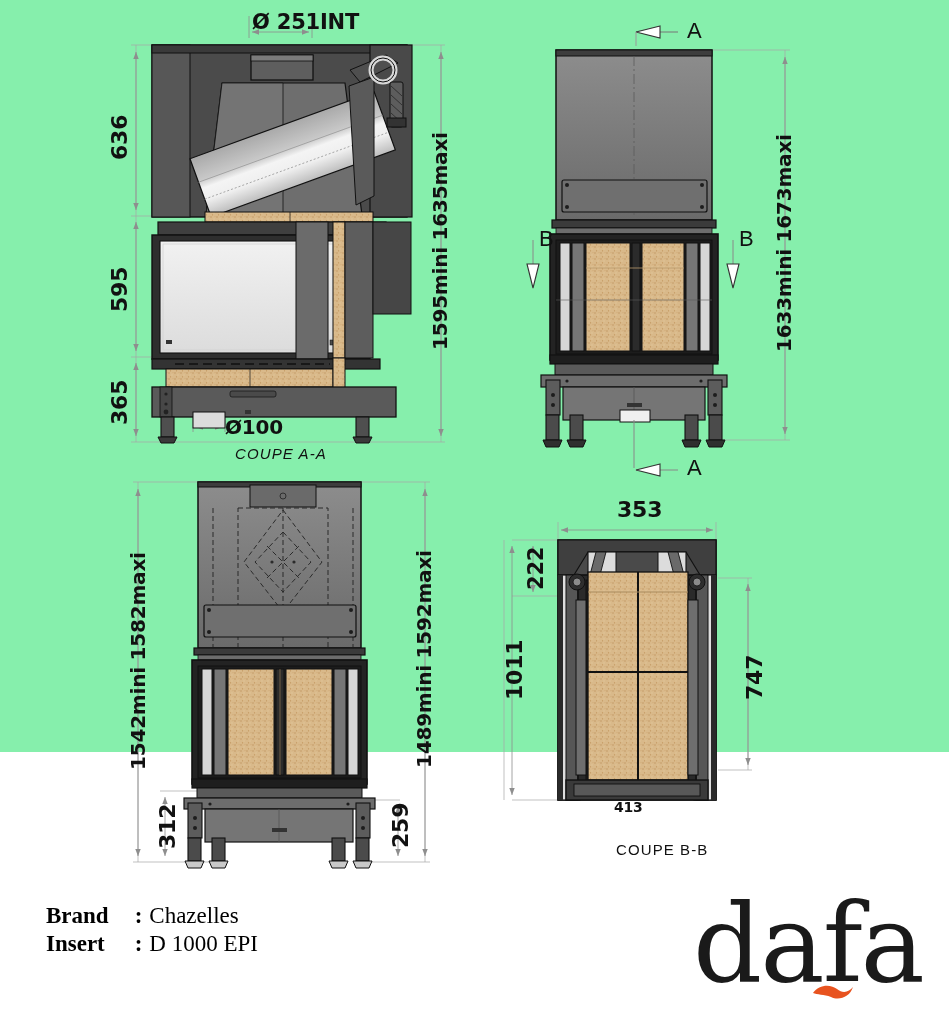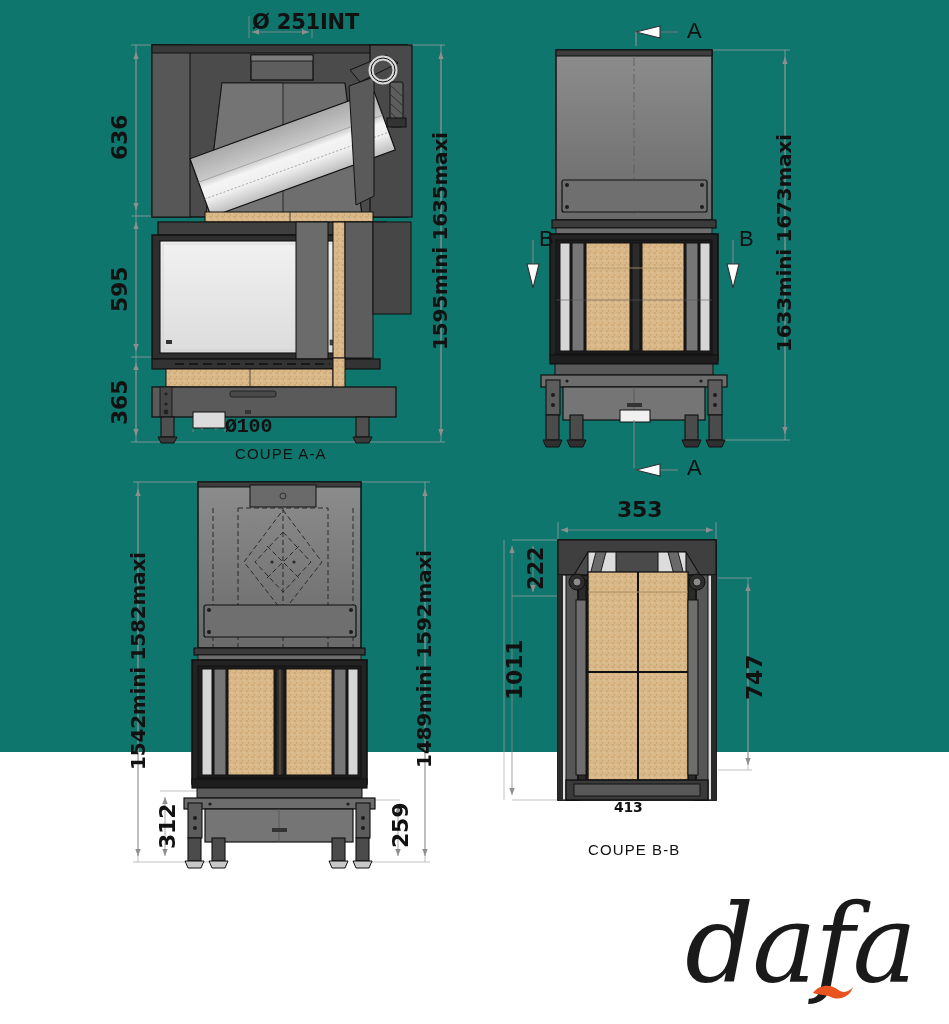--- a/index.html
+++ b/index.html
@@ -13,21 +13,21 @@
     height: 1024px;
     font-family: "Liberation Sans", sans-serif;
     color: #000;
     position: relative;
     overflow: hidden;
   }
   #sheet {
     position: relative;
     width: 949px;
     height: 752px;
-    background: #0f766e;
+    background: #86efac;
   }
   .svg-layer {
     position: absolute;
     left: 0; top: 0;
     width: 949px;
     height: 1024px;
   }
 
   
   .dim {
@@ -91,24 +91,23 @@
 
   #logo {
     position: absolute;
     right: 18px;
     top: 6px;
     width: 290px;
     height: 118px;
   }
   .logo-text {
     position: absolute;
-    right: 16px;
+    right: 8px;
     top: -6px;
     font-family: "DejaVu Serif", serif;
-    font-style: italic;
     font-size: 108px;
     font-weight: 400;
     color: #1a1a1a;
     letter-spacing: -2px;
     line-height: 1;
   }
 </style>
 </head>
 <body>
 
@@ -499,42 +498,56 @@
         <rect x="711" y="575" width="5" height="225"></rect>
       </g>
     </g>
   </svg>
 
   <div class="dim" style="left:252px; top:10px; font-size:21px;">Ø 251INT</div>
   <div class="dim vert" style="left:107px; top:160px; font-size:22px;">636</div>
   <div class="dim vert" style="left:107px; top:312px; font-size:22px;">595</div>
   <div class="dim vert" style="left:107px; top:425px; font-size:22px;">365</div>
   <div class="dim vert" style="left:428px; top:350px; font-size:20px;">1595mini 1635maxi</div>
-  <div class="dim" style="left:225px; top:415px; font-size:20px;font-family:Liberation Mono, monospace;">Ø100</div>
-  <div class="caption" style="left:235px; top:445px;">COUPE A-A</div>
+  <div class="dim" style="left:225px; top:415px; font-size:20px;">Ø100</div>
+  <div class="caption" style="left:235px; top:445px;font-style:italic;">COUPE A-A</div>
 
   <div class="marker" style="left:687px; top:18px;">A</div>
   <div class="marker" style="left:539px; top:226px;">B</div>
   <div class="marker" style="left:739px; top:226px;">B</div>
   <div class="marker" style="left:687px; top:455px;">A</div>
   <div class="dim vert" style="left:772px; top:352px; font-size:20px;">1633mini 1673maxi</div>
 
   <div class="dim vert" style="left:126px; top:770px; font-size:20px;">1542mini 1582maxi</div>
   <div class="dim vert" style="left:155px; top:849px; font-size:22px;">312</div>
   <div class="dim vert" style="left:412px; top:768px; font-size:20px;">1489mini 1592maxi</div>
   <div class="dim vert" style="left:388px; top:848px; font-size:22px;">259</div>
 
   <div class="dim" style="left:617px; top:497px; font-size:22px;">353</div>
   <div class="dim vert" style="left:524px; top:590px; font-size:21px;">222</div>
   <div class="dim vert" style="left:502px; top:700px; font-size:22px;">1011</div>
   <div class="dim vert" style="left:742px; top:700px; font-size:22px;">747</div>
   <div class="dim" style="left:614px; top:799px; font-size:14px;">413</div>
-  <div class="caption" style="left:588px; top:841px;text-align:right;">COUPE B-B</div>
+  <div class="caption" style="left:616px; top:841px;text-align:right;">COUPE B-B</div>
 
   <div id="footer">
+    <table class="info-table">
+      <tbody>
+          <tr>
+        <td class="info-label">Brand</td>
+        <td class="info-colon">:</td>
+        <td class="info-value">Chazelles</td>
+      </tr>
+      <tr>
+        <td class="info-label">Insert</td>
+        <td class="info-colon">:</td>
+        <td class="info-value">D 1000 EPI</td>
+      </tr>
+    </tbody>
+      </table>
 
     <div id="logo">
       <div class="logo-text">dafa</div>
       <svg viewBox="0 0 290 118" style="position:absolute; left:0; top:0; width:290px; height:118px;">
         <path d="M172 97 C178 88, 190 88, 196 93 C202 98, 208 96, 212 91 C209 101, 198 105, 190 101 C183 98, 176 99, 172 97 Z" fill="#e8531f"></path>
       </svg>
     </div>
   </div>
 
 </div>

